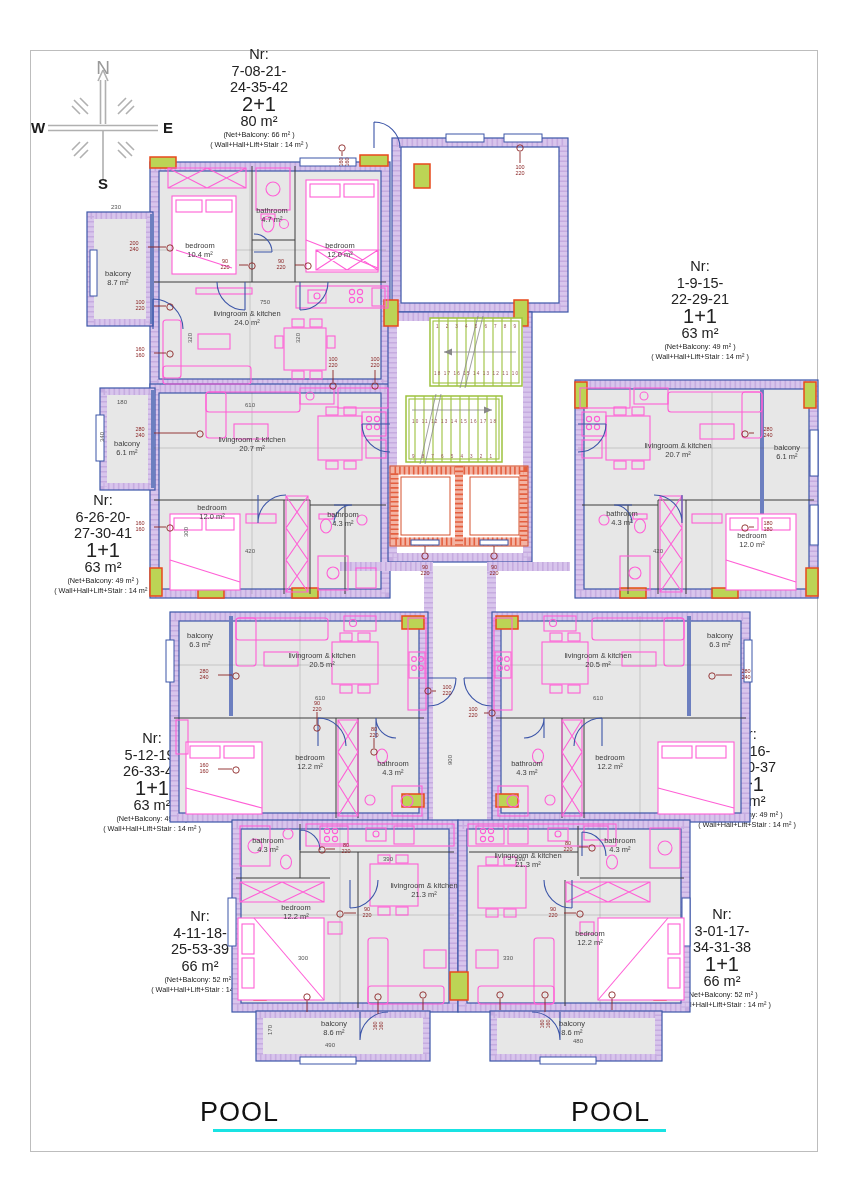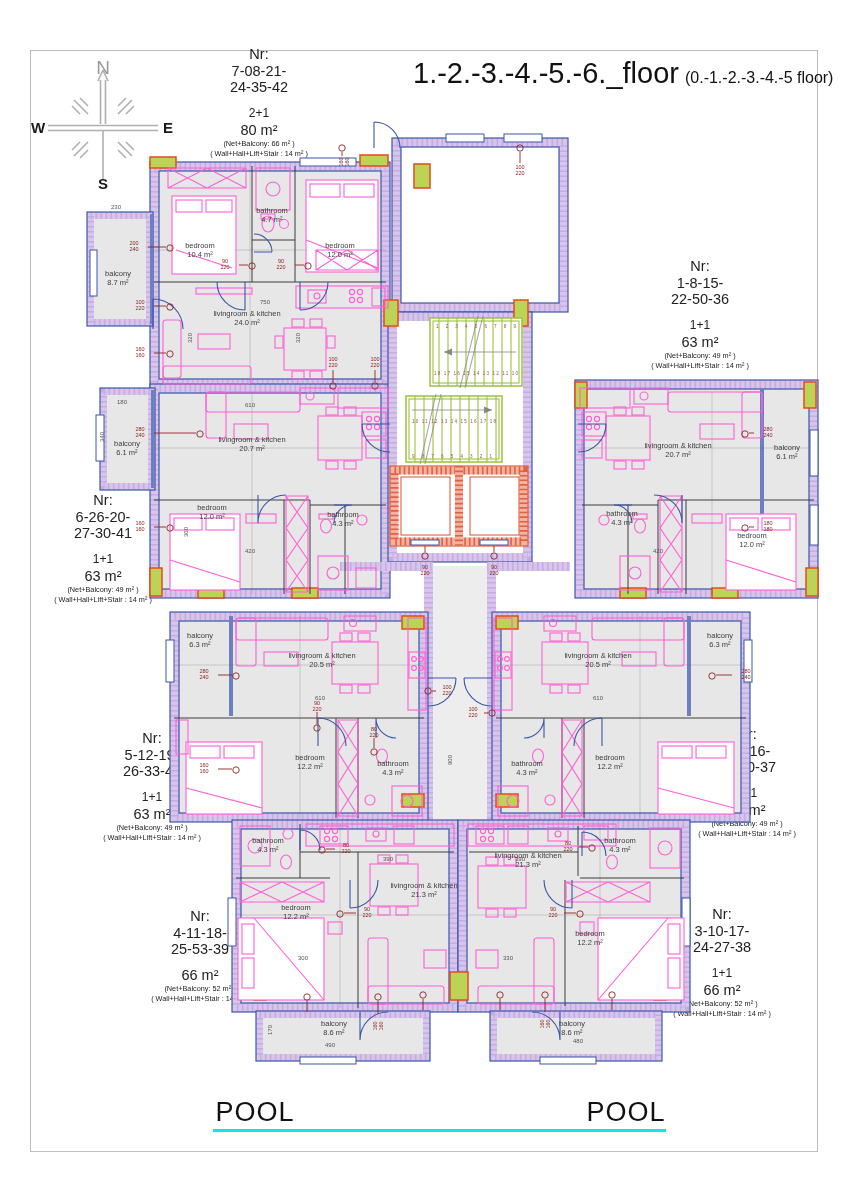--- a/index.html
+++ b/index.html
@@ -4,23 +4,23 @@
 <style>
   html,body{margin:0;padding:0;background:#fff;}
   .page{position:relative;width:848px;height:1200px;background:#fff;overflow:hidden;
         font-family:"Liberation Sans",sans-serif;color:#1a1a1a;}
   .frame{position:absolute;left:30px;top:50px;width:786px;height:1100px;border:1px solid #bdbdbd;}
   .title{position:absolute;left:413px;top:57px;white-space:nowrap;}
   .title .main{font-size:29px;color:#111;}
   .title .sub{font-size:16px;color:#111;margin-left:6px;}
   .apt{position:absolute;width:132px;text-align:center;color:#222;}
   .apt .big{font-size:14.5px;line-height:16.5px;}
-  .apt .mid{font-size:12px;line-height:17px;margin-top:9px;}
+  .apt .mid{font-size:20px;line-height:17px;margin-top:0;}
   .apt .note{font-size:7.3px;line-height:9px;color:#222;margin-top:1px;}
-  .pool{position:absolute;width:110px;text-align:center;font-size:27px;letter-spacing:1px;color:#111;}
+  .pool{position:absolute;width:110px;text-align:left;font-size:27px;letter-spacing:1px;color:#111;}
   .pool-line{position:absolute;left:213px;top:1129px;width:453px;height:2.5px;background:#19e3e3;}
   
   .wb{fill:#e7e7e7;stroke:#d8c5ec;stroke-width:9;}
   .wbw{fill:#ffffff;stroke:#d8c5ec;stroke-width:9;}
   .wb7{fill:#e7e7e7;stroke:#d8c5ec;stroke-width:7;}
   .wt{fill:none;stroke:#b394d4;stroke-width:9;stroke-dasharray:1.6 3.4;opacity:.5;}
   .wt7{fill:none;stroke:#b394d4;stroke-width:7;stroke-dasharray:1.6 3.4;opacity:.5;}
   .wl{stroke:#d8c5ec;stroke-width:9;fill:none;}
   .wlt{stroke:#b394d4;stroke-width:9;stroke-dasharray:1.6 3.4;opacity:.5;fill:none;}
   .we{fill:none;stroke:#3d56a8;stroke-width:1.2;}
@@ -49,37 +49,34 @@
   .comp{stroke:#b0b0b0;stroke-width:1.6;fill:none;}
   .cN{font-size:19px;fill:#9a9a9a;text-anchor:middle;}
   .cL{font-size:15px;font-weight:bold;fill:#1b1b1b;text-anchor:middle;}
 </style>
 </head>
 <body>
 
 <div class="page">
   <div class="frame"></div>
 
-  <div class="title">
-    <span class="main">1.-2.-3.-4.-5.-6._floor</span><span class="sub">(0.-1.-2.-3.-4.-5 floor)</span>
-  </div>
 
   <div class="apt" style="left:193px;top:46px;">
     <div class="big">Nr:</div>
     <div class="big">7-08-21-</div>
     <div class="big">24-35-42</div>
     <div class="mid">2+1</div>
     <div class="big">80 m²</div>
     <div class="note">(Net+Balcony: 66 m² )</div>
     <div class="note">( Wall+Hall+Lift+Stair : 14 m² )</div>
   </div>
   <div class="apt" style="left:634px;top:258px;">
     <div class="big">Nr:</div>
-    <div class="big">1-8-15-</div>
-    <div class="big">22-50-36</div>
+    <div class="big">1-9-15-</div>
+    <div class="big">22-29-21</div>
     <div class="mid">1+1</div>
     <div class="big">63 m²</div>
     <div class="note">(Net+Balcony: 49 m² )</div>
     <div class="note">( Wall+Hall+Lift+Stair : 14 m² )</div>
   </div>
   <div class="apt" style="left:37px;top:492px;">
     <div class="big">Nr:</div>
     <div class="big">6-26-20-</div>
     <div class="big">27-30-41</div>
     <div class="mid">1+1</div>
@@ -109,22 +106,22 @@
     <div class="big">Nr:</div>
     <div class="big">4-11-18-</div>
     <div class="big">25-53-39</div>
     <div class="mid"></div>
     <div class="big">66 m²</div>
     <div class="note">(Net+Balcony: 52 m² )</div>
     <div class="note">( Wall+Hall+Lift+Stair : 14 m² )</div>
   </div>
   <div class="apt" style="left:656px;top:906px;">
     <div class="big">Nr:</div>
-    <div class="big">3-10-17-</div>
-    <div class="big">24-27-38</div>
+    <div class="big">3-01-17-</div>
+    <div class="big">34-31-38</div>
     <div class="mid">1+1</div>
     <div class="big">66 m²</div>
     <div class="note">(Net+Balcony: 52 m² )</div>
     <div class="note">( Wall+Hall+Lift+Stair : 14 m² )</div>
   </div>
 
   <div class="pool" style="left:200px;top:1097px;">POOL</div>
   <div class="pool" style="left:571px;top:1097px;">POOL</div>
   <div class="pool-line"></div>
 

